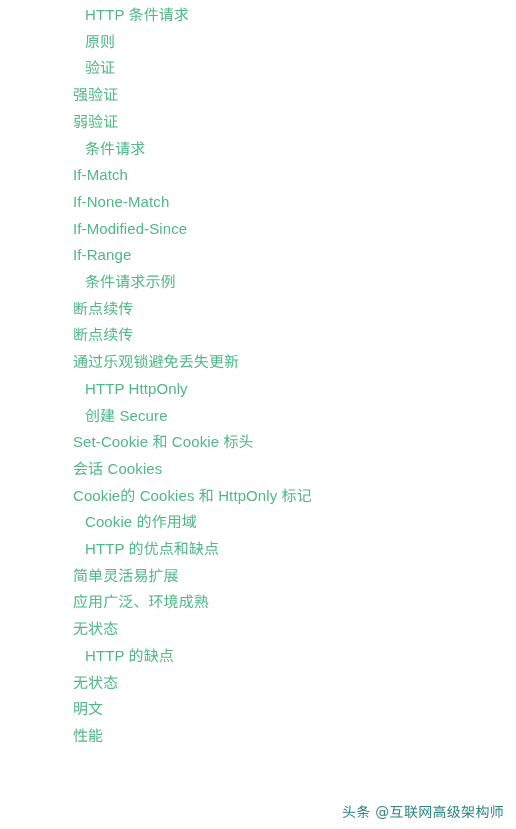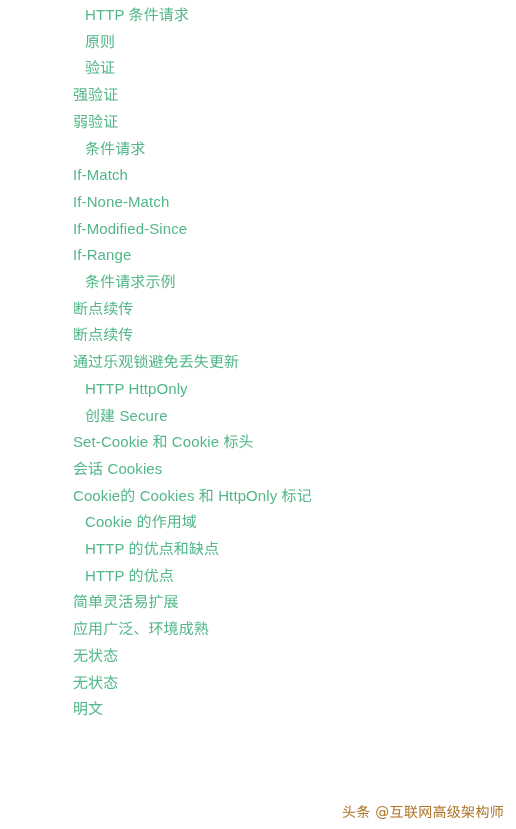--- a/index.html
+++ b/index.html
@@ -39,21 +39,21 @@
   .toc-item.lvl-0 { padding-left: 85px; }
   .toc-item.lvl-1 { padding-left: 85px; }
   .toc-item.lvl-2 { padding-left: 73px; }
 
   #watermark {
     position: absolute;
     right: 12px;
     bottom: 8px;
     font-size: 14px;
     line-height: 18px;
-    color: #a16207;
+    color: #0f766e;
     font-family: "DejaVu Sans", "Liberation Sans", sans-serif;
     white-space: nowrap;
     opacity: 0.88;
     letter-spacing: 0.3px;
   }
 </style>
 </head>
 <body>
 
 <nav id="toc-root">
@@ -71,21 +71,22 @@
     <a class="toc-item lvl-2" href="#">断点续传</a>
     <a class="toc-item lvl-2" href="#">断点续传</a>
     <a class="toc-item lvl-2" href="#">通过乐观锁避免丢失更新</a>
     <a class="toc-item lvl-0" href="#">HTTP HttpOnly</a>
     <a class="toc-item lvl-1" href="#">创建 Secure</a>
     <a class="toc-item lvl-2" href="#">Set-Cookie 和 Cookie 标头</a>
     <a class="toc-item lvl-2" href="#">会话 Cookies</a>
     <a class="toc-item lvl-2" href="#">Cookie的 Cookies 和 HttpOnly 标记</a>
     <a class="toc-item lvl-1" href="#">Cookie 的作用域</a>
     <a class="toc-item lvl-0" href="#">HTTP 的优点和缺点</a>
-    <a class="toc-item lvl-1" href="#">HTTP 的优点</a>
     <a class="toc-item lvl-2" href="#">简单灵活易扩展</a>
     <a class="toc-item lvl-2" href="#">应用广泛、环境成熟</a>
     <a class="toc-item lvl-2" href="#">无状态</a>
+    <a class="toc-item lvl-1" href="#">HTTP 的缺点</a>
     <a class="toc-item lvl-2" href="#">无状态</a>
     <a class="toc-item lvl-2" href="#">明文</a>
+    <a class="toc-item lvl-2" href="#">性能</a>
   </nav>
 
 <div id="watermark">头条 @互联网高级架构师</div>
 
 </body></html>

